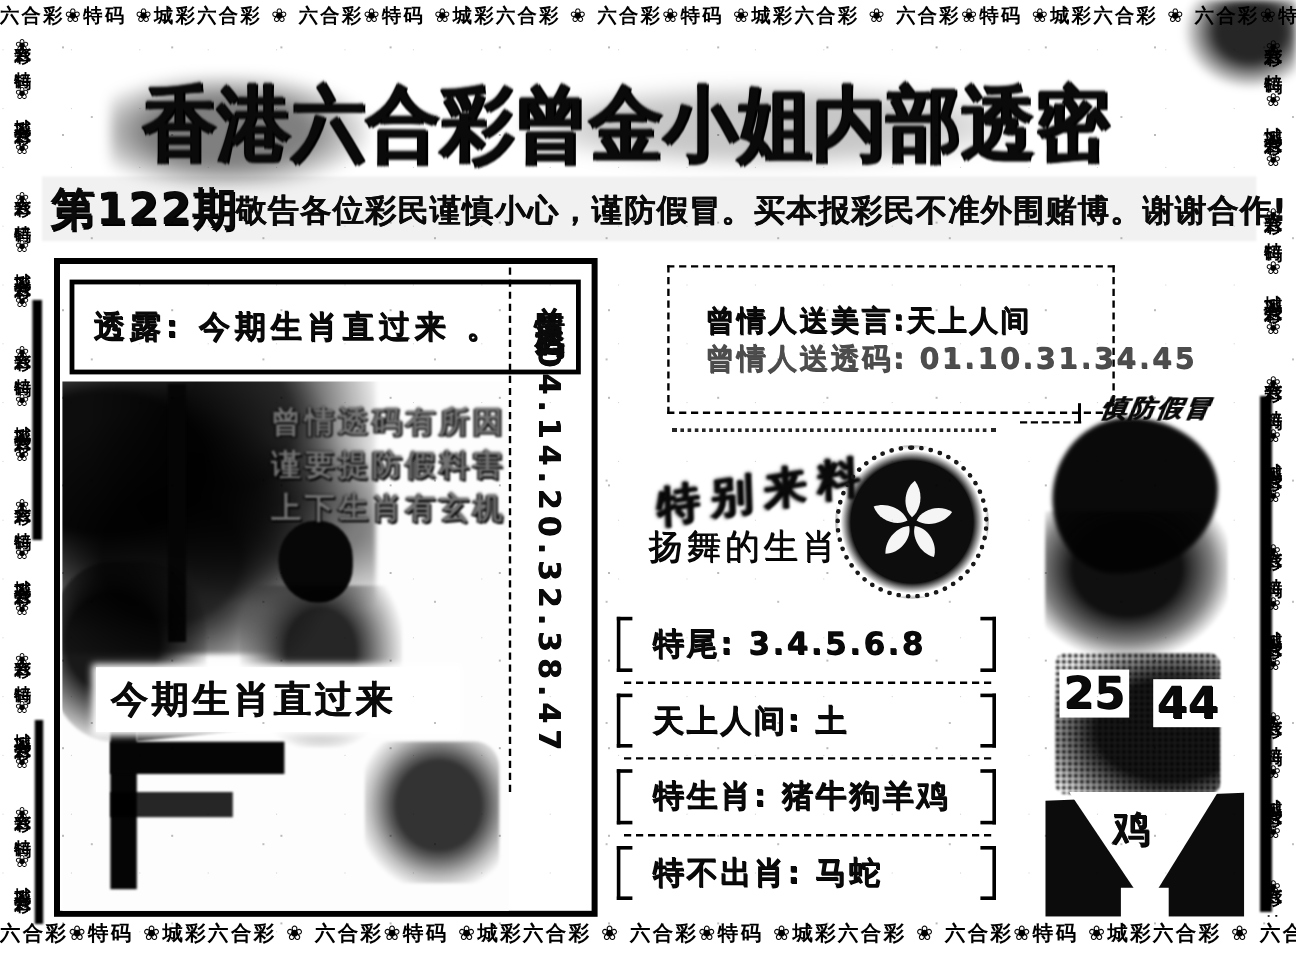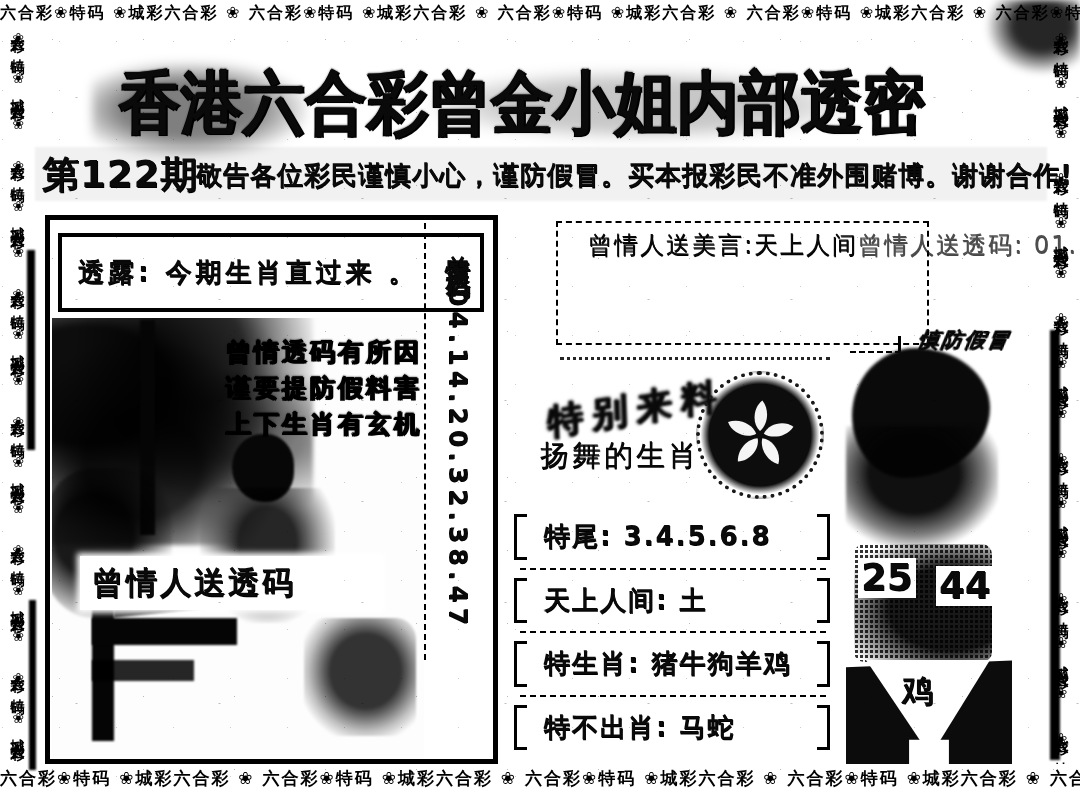--- a/index.html
+++ b/index.html
@@ -65,21 +65,21 @@
   .p-body{left:148px;top:170px;width:135px;height:135px;filter:blur(1.2px);
     background:radial-gradient(ellipse at 50% 40%, rgba(0,0,0,.85) 0 30%, rgba(0,0,0,.3) 58%, transparent 74%);}
   .p-s1{left:40px;top:288px;width:22px;height:135px;background:#050505;filter:blur(.8px);}
   .p-s2{left:40px;top:300px;width:145px;height:27px;background:#050505;filter:blur(.8px);}
   .p-s3{left:40px;top:342px;width:102px;height:21px;background:rgba(0,0,0,.85);filter:blur(1px);}
   .p-s4{left:62px;top:280px;width:110px;height:14px;background:rgba(0,0,0,.8);transform:skewY(-6deg);filter:blur(.8px);}
   .p-br{left:252px;top:300px;width:112px;height:118px;border-radius:18%;filter:blur(1.3px);
     background:radial-gradient(ellipse at 55% 45%, rgba(0,0,0,.8) 0 40%, rgba(0,0,0,.25) 65%, transparent 80%);}
   .p-overlay{
     position:absolute;left:128px;top:16px;width:242px;text-align:right;
-    font-size:25px;font-weight:900;line-height:36px;letter-spacing:3px;color:#000000;
+    font-size:25px;font-weight:900;line-height:36px;letter-spacing:3px;color:#737373;
     filter:blur(.7px);text-shadow:0 0 2px #000,1.2px 1.2px 0 #000,-1px .5px 0 #000;
   }
   .p-overlay span{display:block;}
   .p-caption{
     position:absolute;left:28px;top:238px;width:302px;height:54px;background:#fff;
     display:flex;align-items:center;padding-left:12px;box-sizing:border-box;
     font-size:31px;font-weight:bold;letter-spacing:3px;white-space:nowrap;
     text-shadow:.7px .7px 0 #000;box-shadow:0 0 6px 3px #fff;
   }
   .vert-col{
@@ -87,22 +87,22 @@
     border-left:2px dashed #000;display:flex;justify-content:center;
   }
   .vert-text{
     writing-mode:vertical-rl;text-orientation:mixed;
     font-size:25px;font-weight:bold;letter-spacing:5px;margin-top:12px;
     text-shadow:.5px .5px 0 #000;
   }
   
   .info-box{
     left:556px;top:221px;width:373px;height:124px;border:2px dashed #000;box-sizing:border-box;
-    display:flex;flex-direction:row;justify-content:space-between;padding:6px 0 6px 30px;
-    font-weight:normal;z-index:10;background:rgba(255,255,255,.6);
+    display:flex;flex-direction:column;justify-content:center;padding:6px 0 6px 30px;
+    font-weight:bold;z-index:10;background:rgba(255,255,255,.6);
   }
   .info-line{font-size:24px;letter-spacing:2px;white-space:nowrap;text-shadow:.5px .5px 0 #000;}
   .info-line.faded{opacity:.72;filter:blur(.5px);}
   
   .corner-mark{left:850px;top:336px;width:48px;height:15px;border-bottom:2px dashed #000;border-right:3px solid #000;z-index:10;}
   .anti-fake{
     left:918px;top:326px;font-size:21px;font-weight:bold;font-style:italic;
     transform:skewX(-10deg);letter-spacing:2px;filter:blur(.4px);z-index:10;
     text-shadow:1px .5px 0 #000;white-space:nowrap;
   }
@@ -131,21 +131,21 @@
   .tip-row + .tip-row{border-top:2px dashed #000;}
   .tip-row::before{
     content:"";position:absolute;left:-6px;top:8px;bottom:8px;width:10px;
     border-left:3px solid #000;border-top:3px solid #000;border-bottom:3px solid #000;
   }
   .tip-row::after{
     content:"";position:absolute;right:-4px;top:8px;bottom:8px;width:10px;
     border-right:3px solid #000;border-top:3px solid #000;border-bottom:3px solid #000;
   }
   
-  .model{left:846px;top:348px;width:168px;height:416px;z-index:10;text-align:center;}
+  .model{left:871px;top:348px;width:168px;height:416px;z-index:10;text-align:center;}
   .model .blob{position:absolute;}
   .m-hair{left:6px;top:0;width:138px;height:130px;background:#0a0a0a;border-radius:46% 54% 62% 38% / 52% 46% 54% 48%;filter:blur(1.6px);}
   .m-upper{left:0;top:78px;width:152px;height:120px;filter:blur(1.4px);
     background:radial-gradient(ellipse at 45% 40%, rgba(3,3,3,.95) 0 38%, rgba(3,3,3,.5) 60%, transparent 76%);}
   .m-torso{left:8px;top:196px;width:138px;height:118px;border-radius:10px;filter:blur(.7px);overflow:hidden;
     background:
       radial-gradient(rgba(0,0,0,.8) 1.6px, transparent 2px),
       radial-gradient(ellipse at 70% 55%, rgba(0,0,0,.9) 0 45%, rgba(0,0,0,.35) 70%, transparent 85%);
     background-size:5px 5px,100% 100%;}
   .m-num{position:absolute;font-size:37px;font-weight:bold;background:#fff;padding:0 3px;line-height:40px;text-shadow:.8px .8px 0 #000;z-index:12;}
@@ -192,21 +192,21 @@
       <div class="blob p-s1"></div>
       <div class="blob p-s2"></div>
       <div class="blob p-s3"></div>
       <div class="blob p-br"></div>
       <div class="p-overlay">
         <span>曾情透码有所因</span>
         <span>谨要提防假料害</span>
         <span>上下生肖有玄机</span>
       </div>
       <div class="p-caption">
-        <span>曾情人送透码</span>
+        <span>今期生肖直过来</span>
       </div>
     </div>
     <div class="vert-col">
       <div class="vert-text">曾情人透码: 04.14.20.32.38.47</div>
     </div>
   </div>
 
   <div class="abs info-box">
     <div class="info-line">曾情人送美言:天上人间</div>
     <div class="info-line faded">曾情人送透码: 01.10.31.34.45</div>

